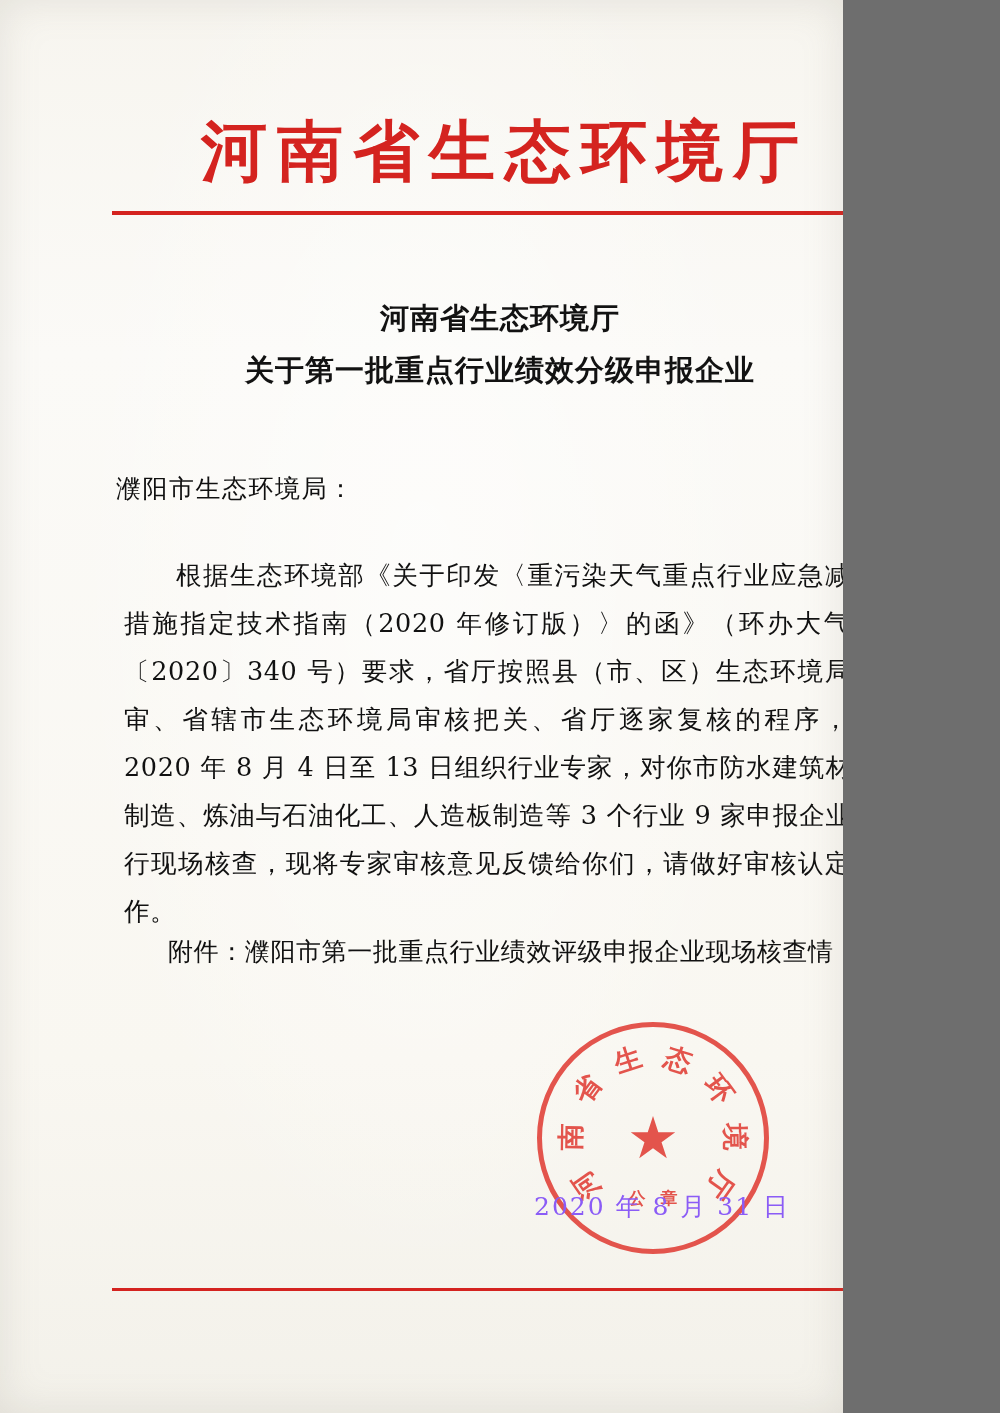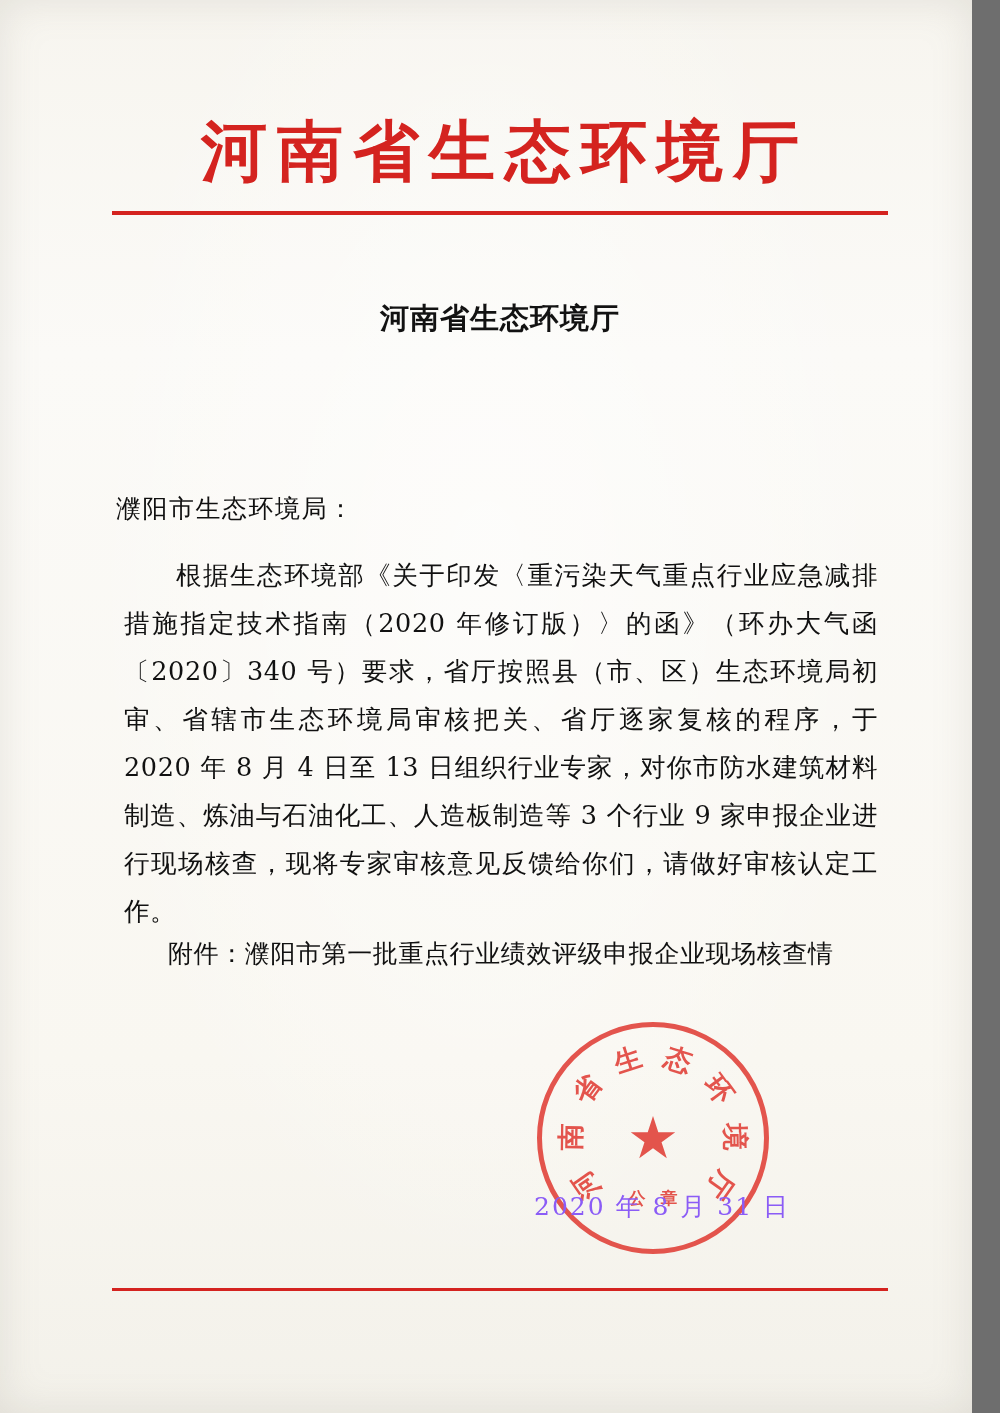--- a/index.html
+++ b/index.html
@@ -2,21 +2,21 @@
 <html><head>
 <meta charset="utf-8">
 <style>
   html, body {
     margin: 0;
     padding: 0;
     background: #6e6e6e;
   }
   .page {
     position: relative;
-    width: 972px;
+    width: 843px;
     height: 1413px;
     background: #fbfaf6;
     overflow: hidden;
     font-family: "DejaVu Serif", "Liberation Serif", serif;
     box-sizing: border-box;
   }
   
   .paper-tint {
     position: absolute;
     inset: 0;
@@ -81,21 +81,21 @@
     font-weight: bold;
     font-size: 29px;
     line-height: 52px;
     letter-spacing: 1px;
     white-space: nowrap;
   }
 
   
   .recipient {
     position: absolute;
-    top: 492px;
+    top: 472px;
     left: 116px;
     font-size: 25px;
     letter-spacing: 1.5px;
     color: #101010;
   }
   .body-text {
     position: absolute;
     top: 543px;
     left: 116px;
     width: 770px;
@@ -116,20 +116,21 @@
     left: 116px;
     width: 770px;
     font-size: 25px;
     line-height: 48px;
     letter-spacing: 0.6px;
     color: #111;
   }
   .attachment p {
     margin: 0;
     text-indent: 52px;
+    font-family: Liberation Mono, monospace;
   }
   .attachment .cont {
     text-indent: 110px;
   }
 
   
   .date-line {
     position: absolute;
     top: 1190px;
     left: 520px;
@@ -199,20 +200,21 @@
 <div class="page">
   <div class="paper-tint"></div>
 
   <div class="letterhead">
     <div class="letterhead-title">河南省生态环境厅</div>
   </div>
   <div class="rule-top"></div>
 
   <div class="doc-heading">
     <div class="line">河南省生态环境厅</div>
+    <div class="line">关于第一批重点行业绩效分级申报企业</div>
   </div>
 
   <div class="recipient">濮阳市生态环境局：</div>
 
   <div class="body-text">
     <p>根据生态环境部《关于印发〈重污染天气重点行业应急减排措施指定技术指南（2020 年修订版）〉的函》（环办大气函〔2020〕340 号）要求，省厅按照县（市、区）生态环境局初审、省辖市生态环境局审核把关、省厅逐家复核的程序，于 2020 年 8 月 4 日至 13 日组织行业专家，对你市防水建筑材料制造、炼油与石油化工、人造板制造等 3 个行业 9 家申报企业进行现场核查，现将专家审核意见反馈给你们，请做好审核认定工作。</p>
   </div>
 
   <div class="attachment">
     <p>附件：濮阳市第一批重点行业绩效评级申报企业现场核查情</p>

